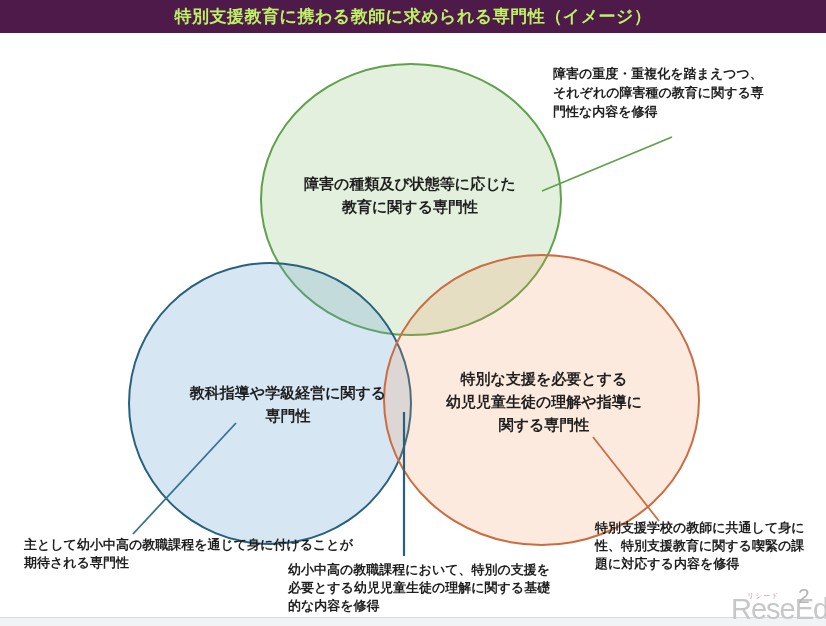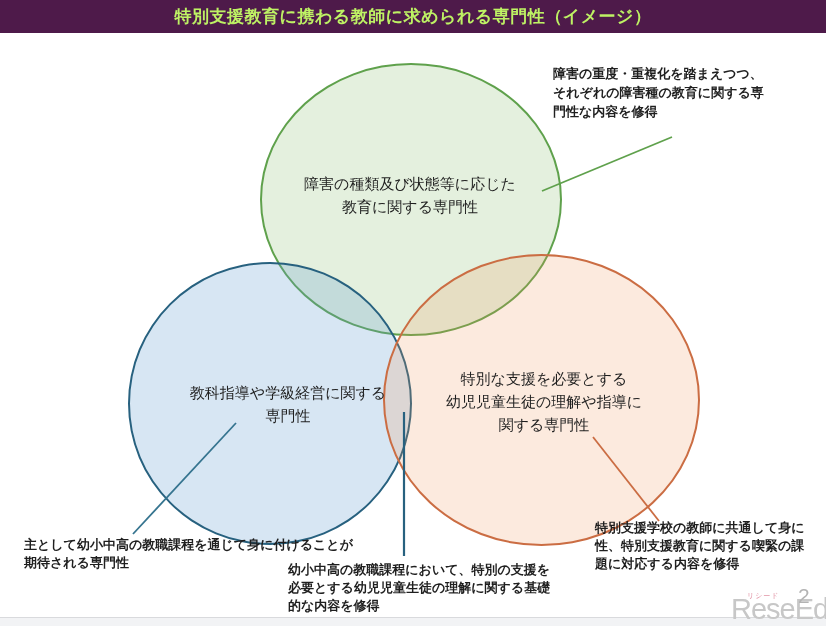--- a/index.html
+++ b/index.html
@@ -24,21 +24,21 @@
   }
   .circle.blue{
     left:128px;top:229px;width:284px;height:283px;
     background:rgba(100,160,210,0.26);border:2px solid #27617f;
   }
   .circle.orange{
     left:383px;top:221px;width:317px;height:292px;
     background:rgba(240,150,90,0.20);border:2px solid #cb6d43;
   }
   .label{
-    position:absolute;text-align:center;font-weight:normal;color:#1f1f1f;
+    position:absolute;text-align:center;font-weight:bold;color:#1f1f1f;
     font-size:15px;line-height:23px;
   }
   .label.green-label{left:270px;top:139px;width:280px;}
   .label.blue-label{left:130px;top:348px;width:316px;}
   .label.orange-label{left:404px;top:334px;width:280px;}
   .annot{
     position:absolute;font-weight:bold;color:#1f1f1f;
     font-size:13px;line-height:19px;
   }
   .annot.tr{left:553px;top:31px;width:262px;}

